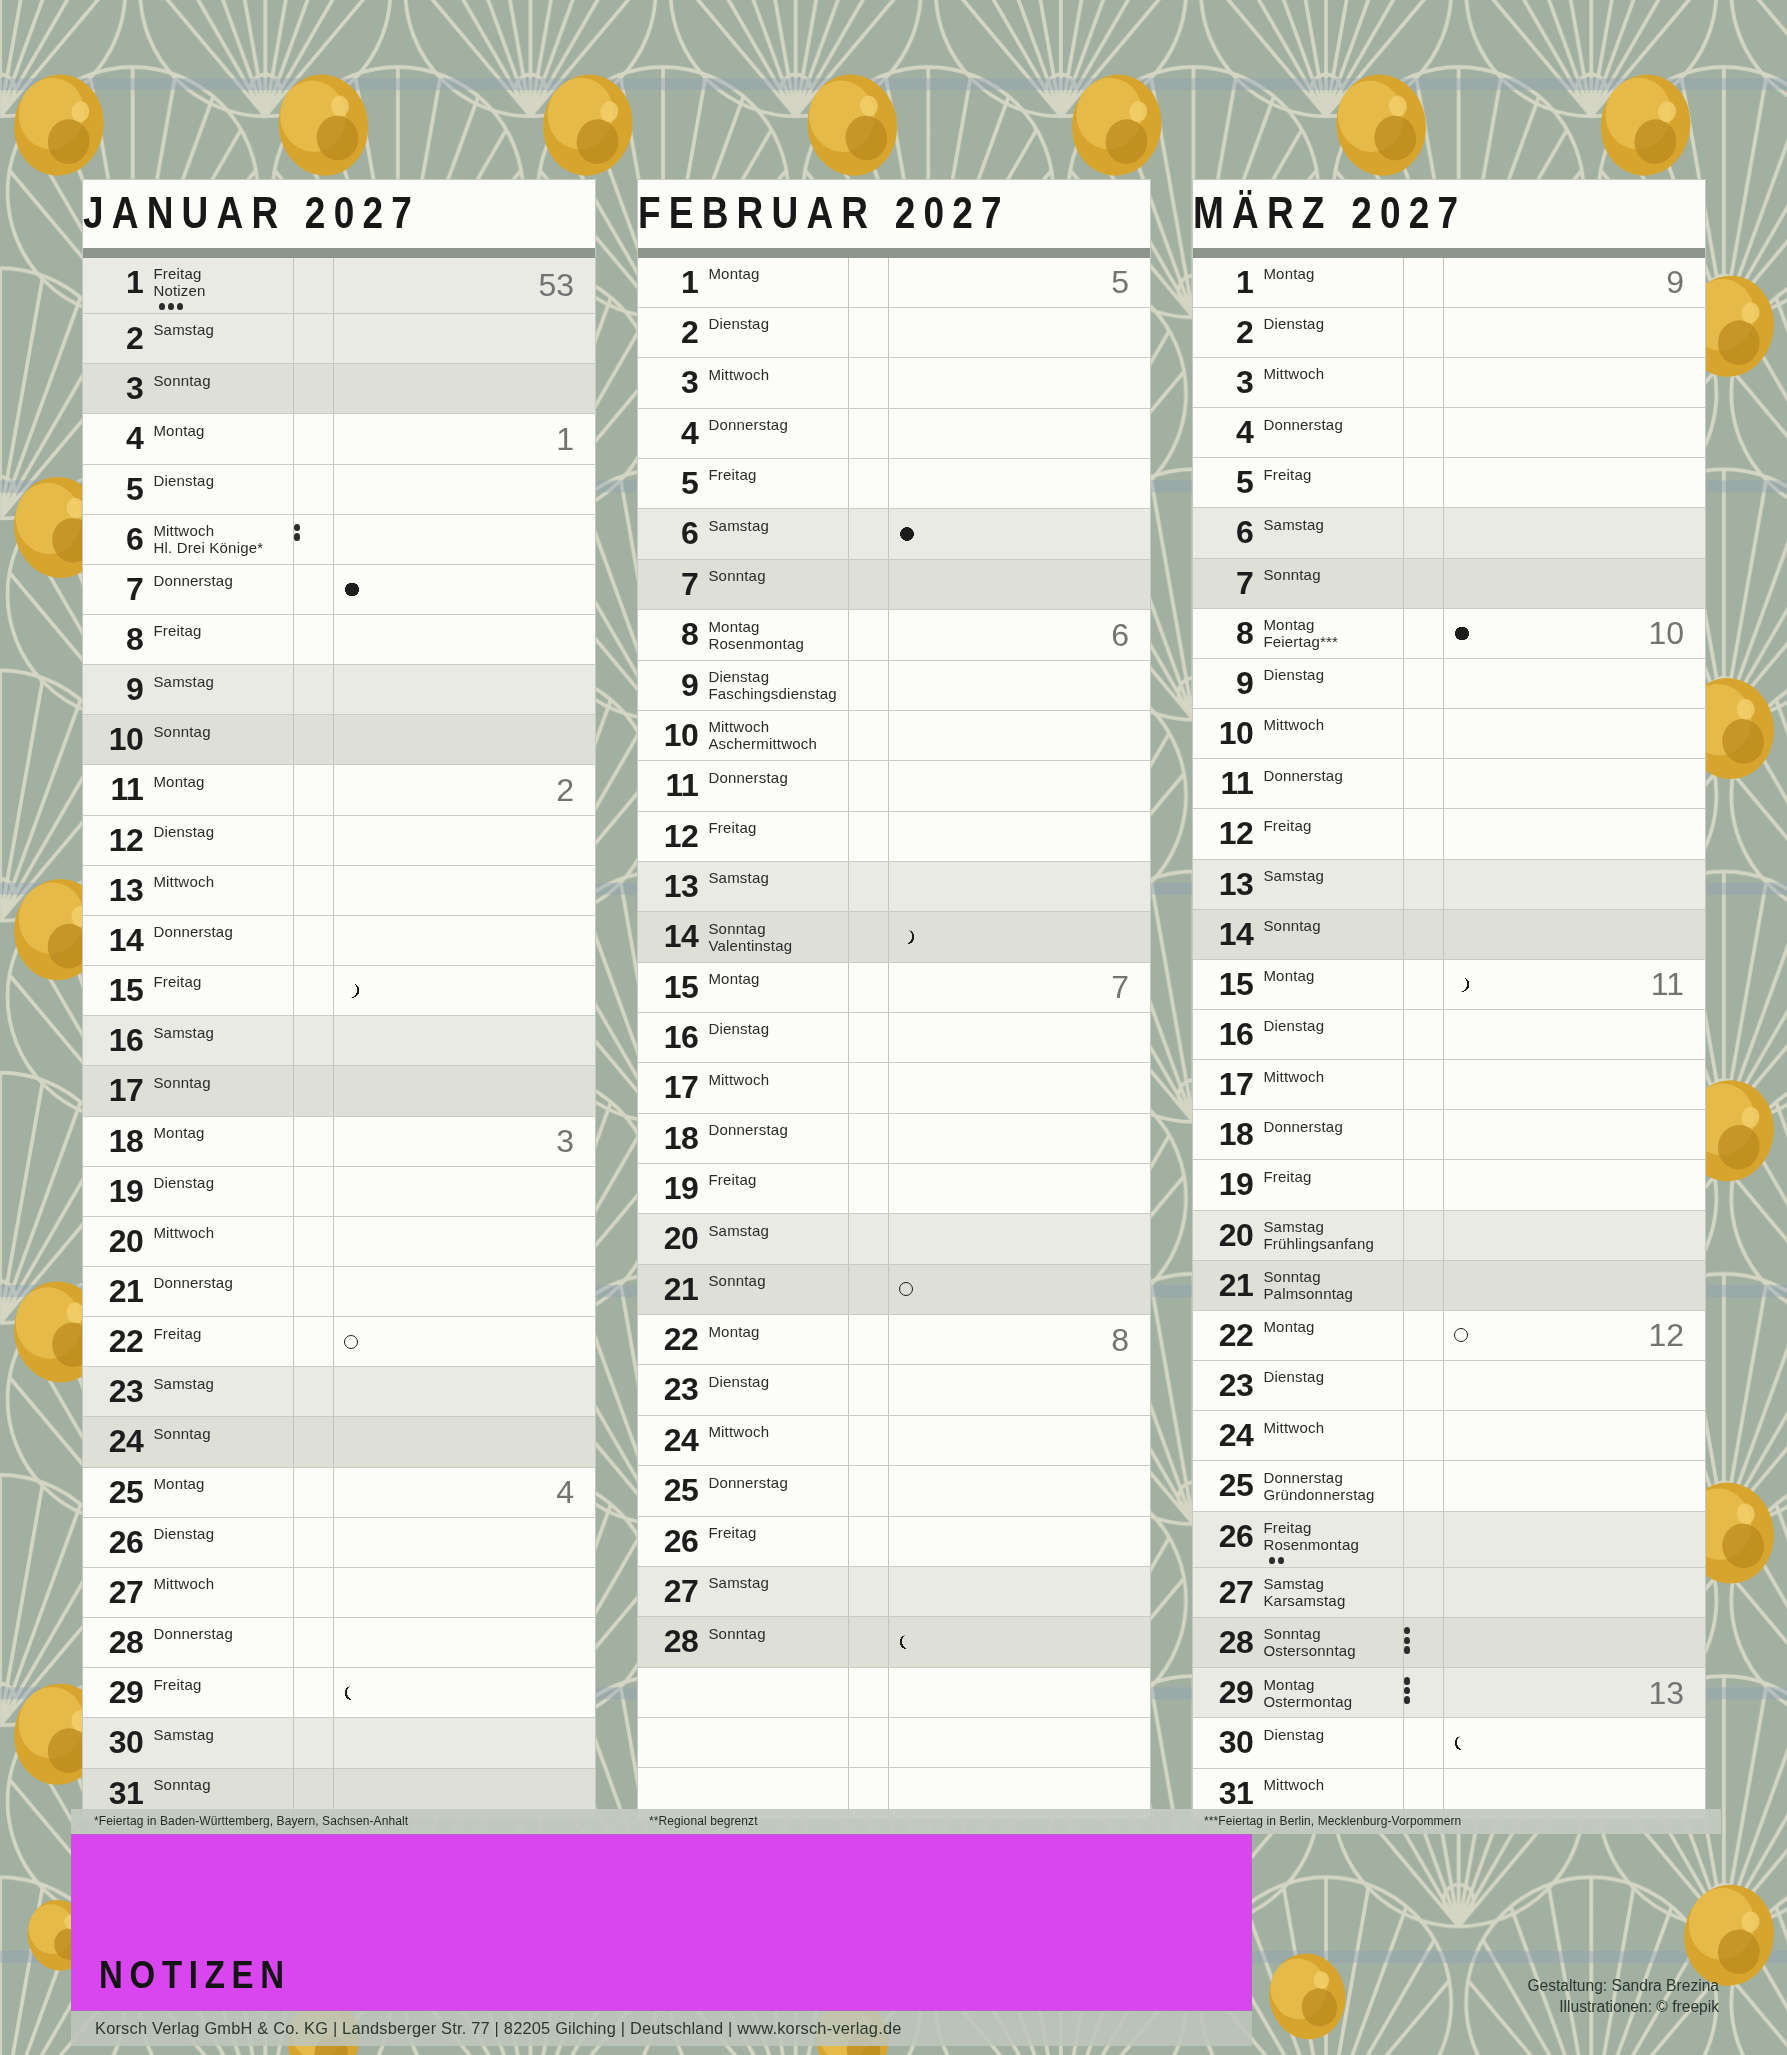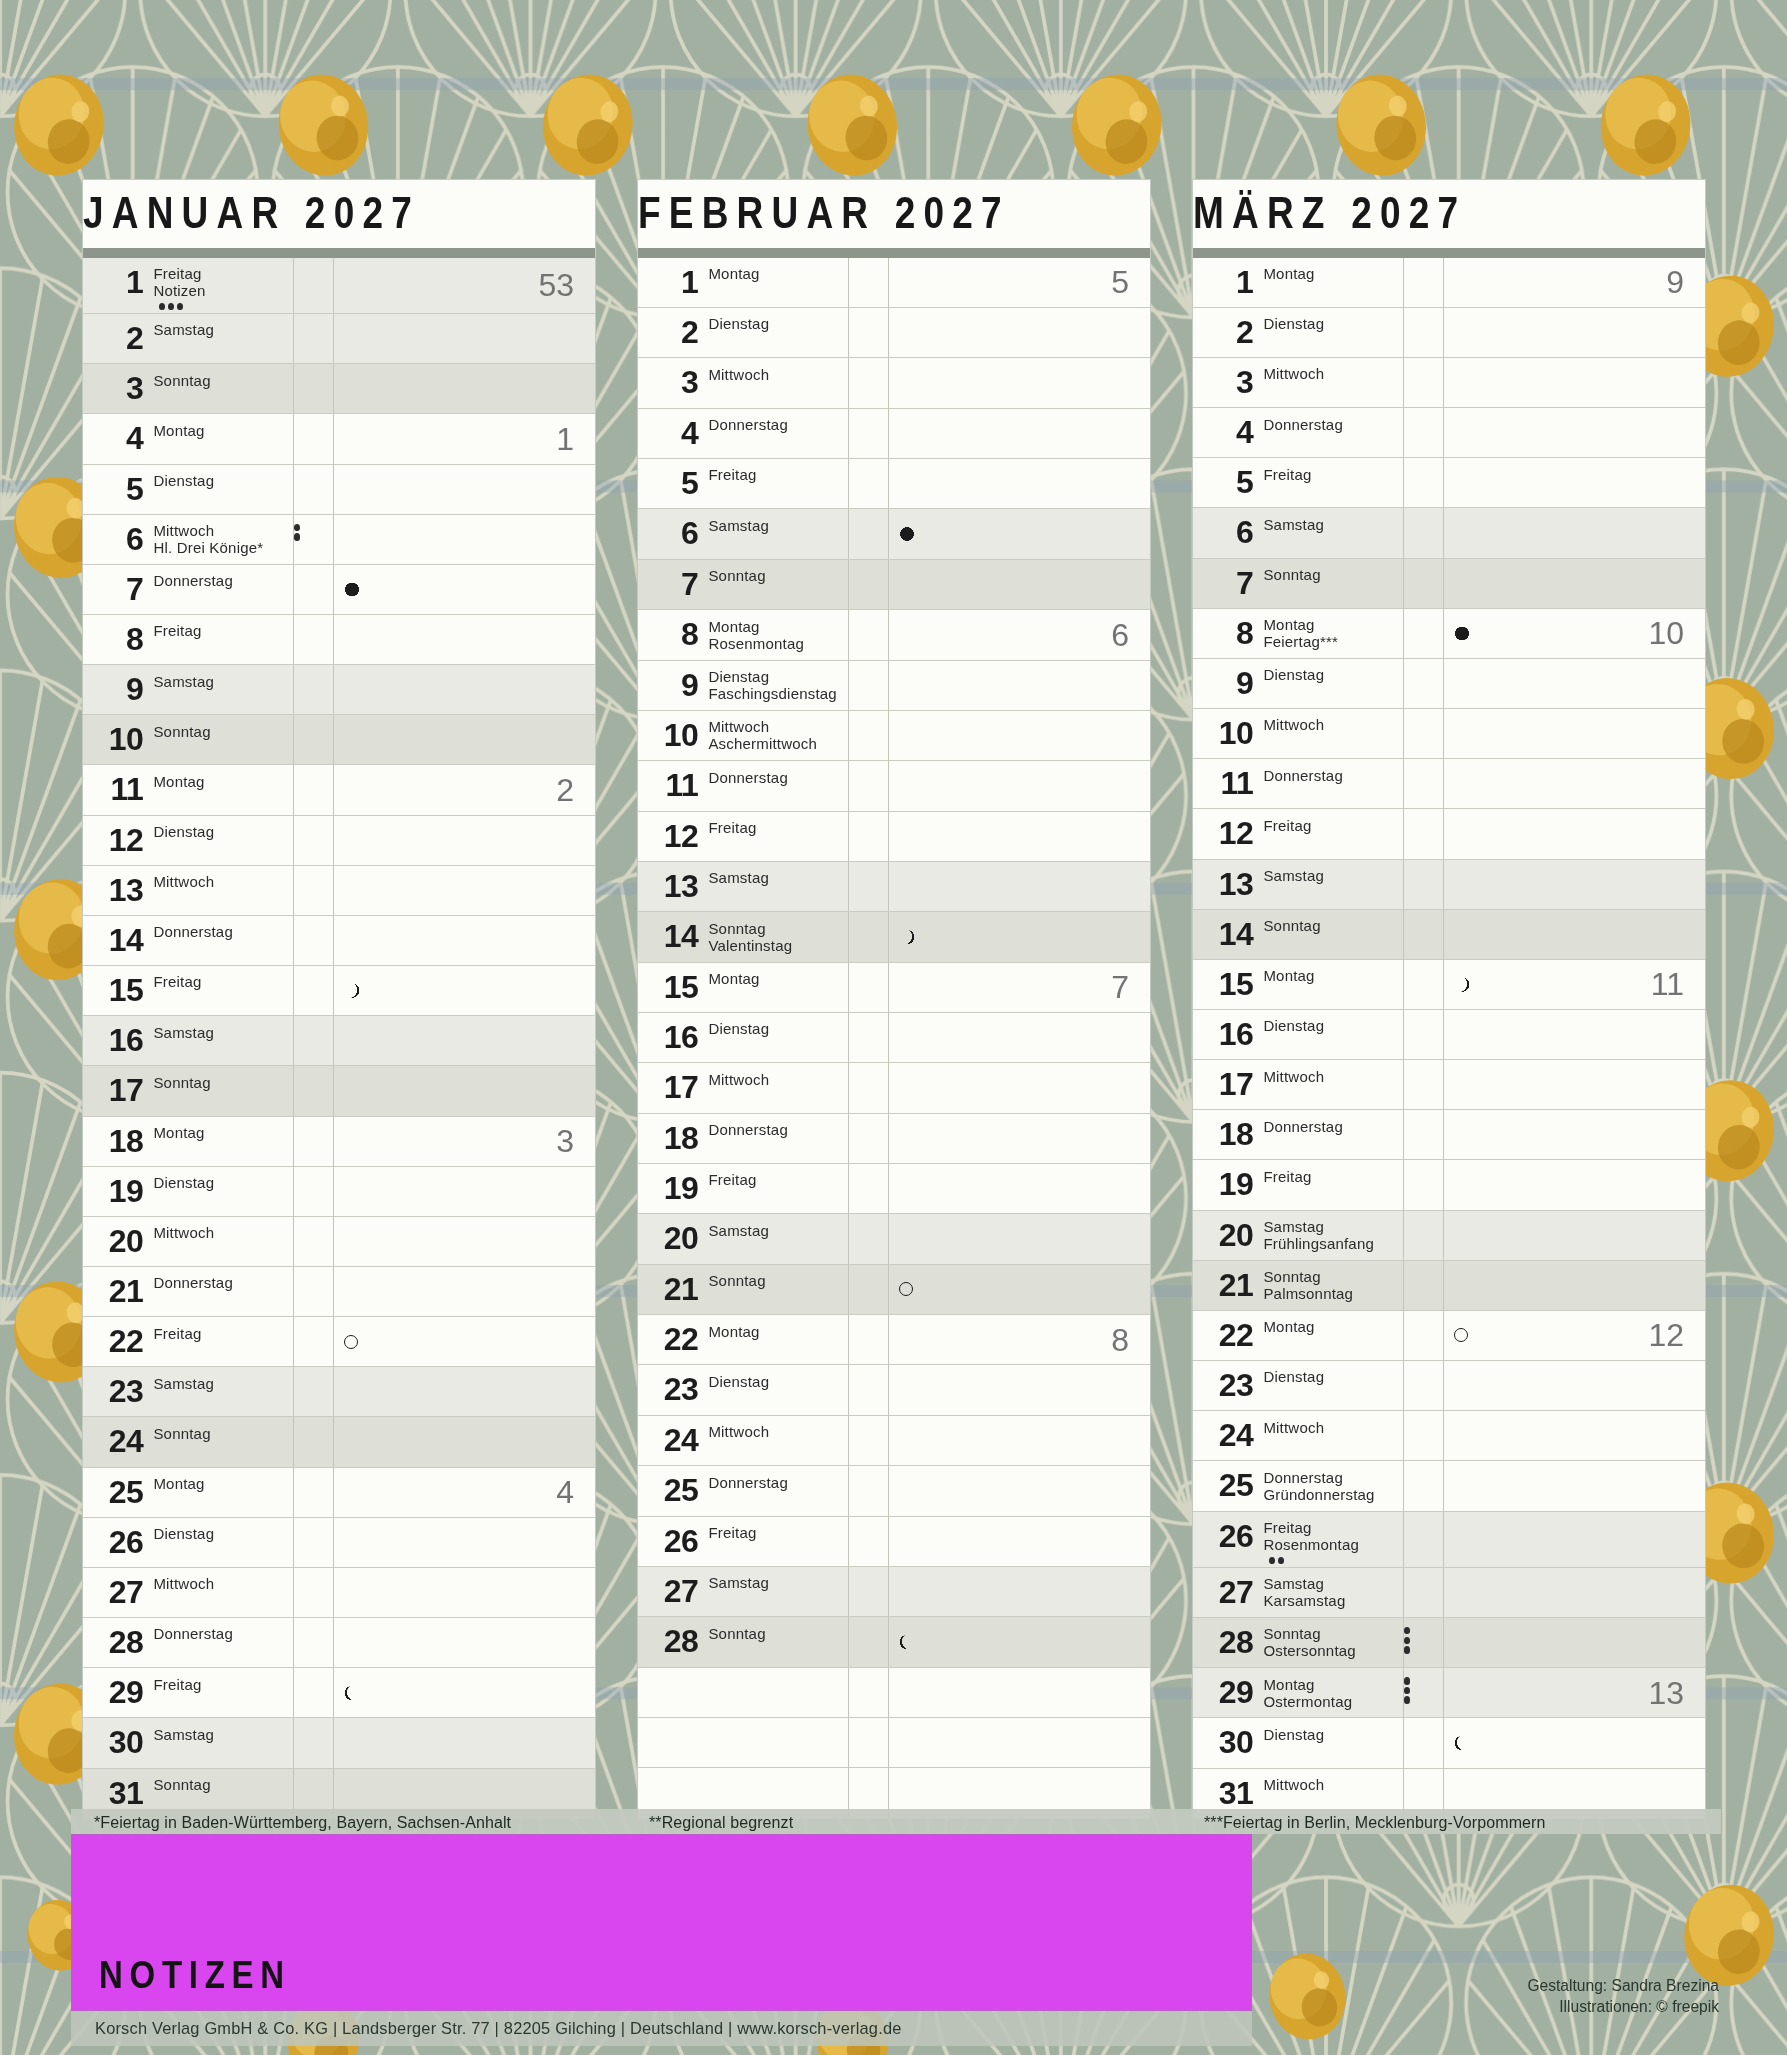--- a/index.html
+++ b/index.html
@@ -31,21 +31,21 @@
   .moon-wax{background:radial-gradient(circle 8.2px at 31% 46%,var(--rb) 97%,transparent 100%),
             radial-gradient(circle 7.4px at 50% 50%,#1c1c1c 97%,transparent 100%);}
   .moon-wan{background:radial-gradient(circle 8.2px at 69% 46%,var(--rb) 97%,transparent 100%),
             radial-gradient(circle 7.4px at 50% 50%,#1c1c1c 97%,transparent 100%);}
   .week{margin-left:auto;padding-right:21px;font-size:32px;color:#737373;line-height:1;}
   .deco{display:inline-flex;gap:3px;margin-left:6px;}
   .deco i{width:6px;height:7.4px;background:#2c2c2c;border-radius:50% 50% 45% 45%;}
   .deco.st{position:absolute;left:145px;top:9px;flex-direction:column;gap:2.2px;}
   #fnband{position:absolute;left:71px;top:1809px;width:1650px;height:25px;
           background:rgba(195,201,191,.93);z-index:3;}
-  #fnband .fn{position:absolute;top:4.5px;font-size:16px;color:#1f2a22;letter-spacing:0.1px;white-space:nowrap;}
+  #fnband .fn{position:absolute;top:4.5px;font-size:12px;color:#1f2a22;letter-spacing:0.1px;white-space:nowrap;}
   #notes{position:absolute;left:71px;top:1834px;width:1181px;height:177px;background:#d946ef;
          border:0.7px solid rgba(130,140,128,.35);box-sizing:border-box;z-index:2;}
   #notes .ntitle{position:absolute;left:27px;bottom:12px;font-size:33px;font-weight:700;
          letter-spacing:6.7px;color:#141414;text-transform:uppercase;transform:scaleY(1.2);transform-origin:left bottom;}
   #fband{position:absolute;left:71px;top:2011px;width:1181px;height:35px;
          background:rgba(190,197,187,.88);z-index:2;display:flex;align-items:center;}
   #fband .pub{font-size:16.4px;color:#2b3830;padding-left:24px;letter-spacing:0.2px;white-space:nowrap;}
   #credits{position:absolute;right:69px;top:1975px;text-align:right;z-index:2;}
   #credits div{font-size:15.6px;line-height:21px;color:#2b3830;}
 </style>

